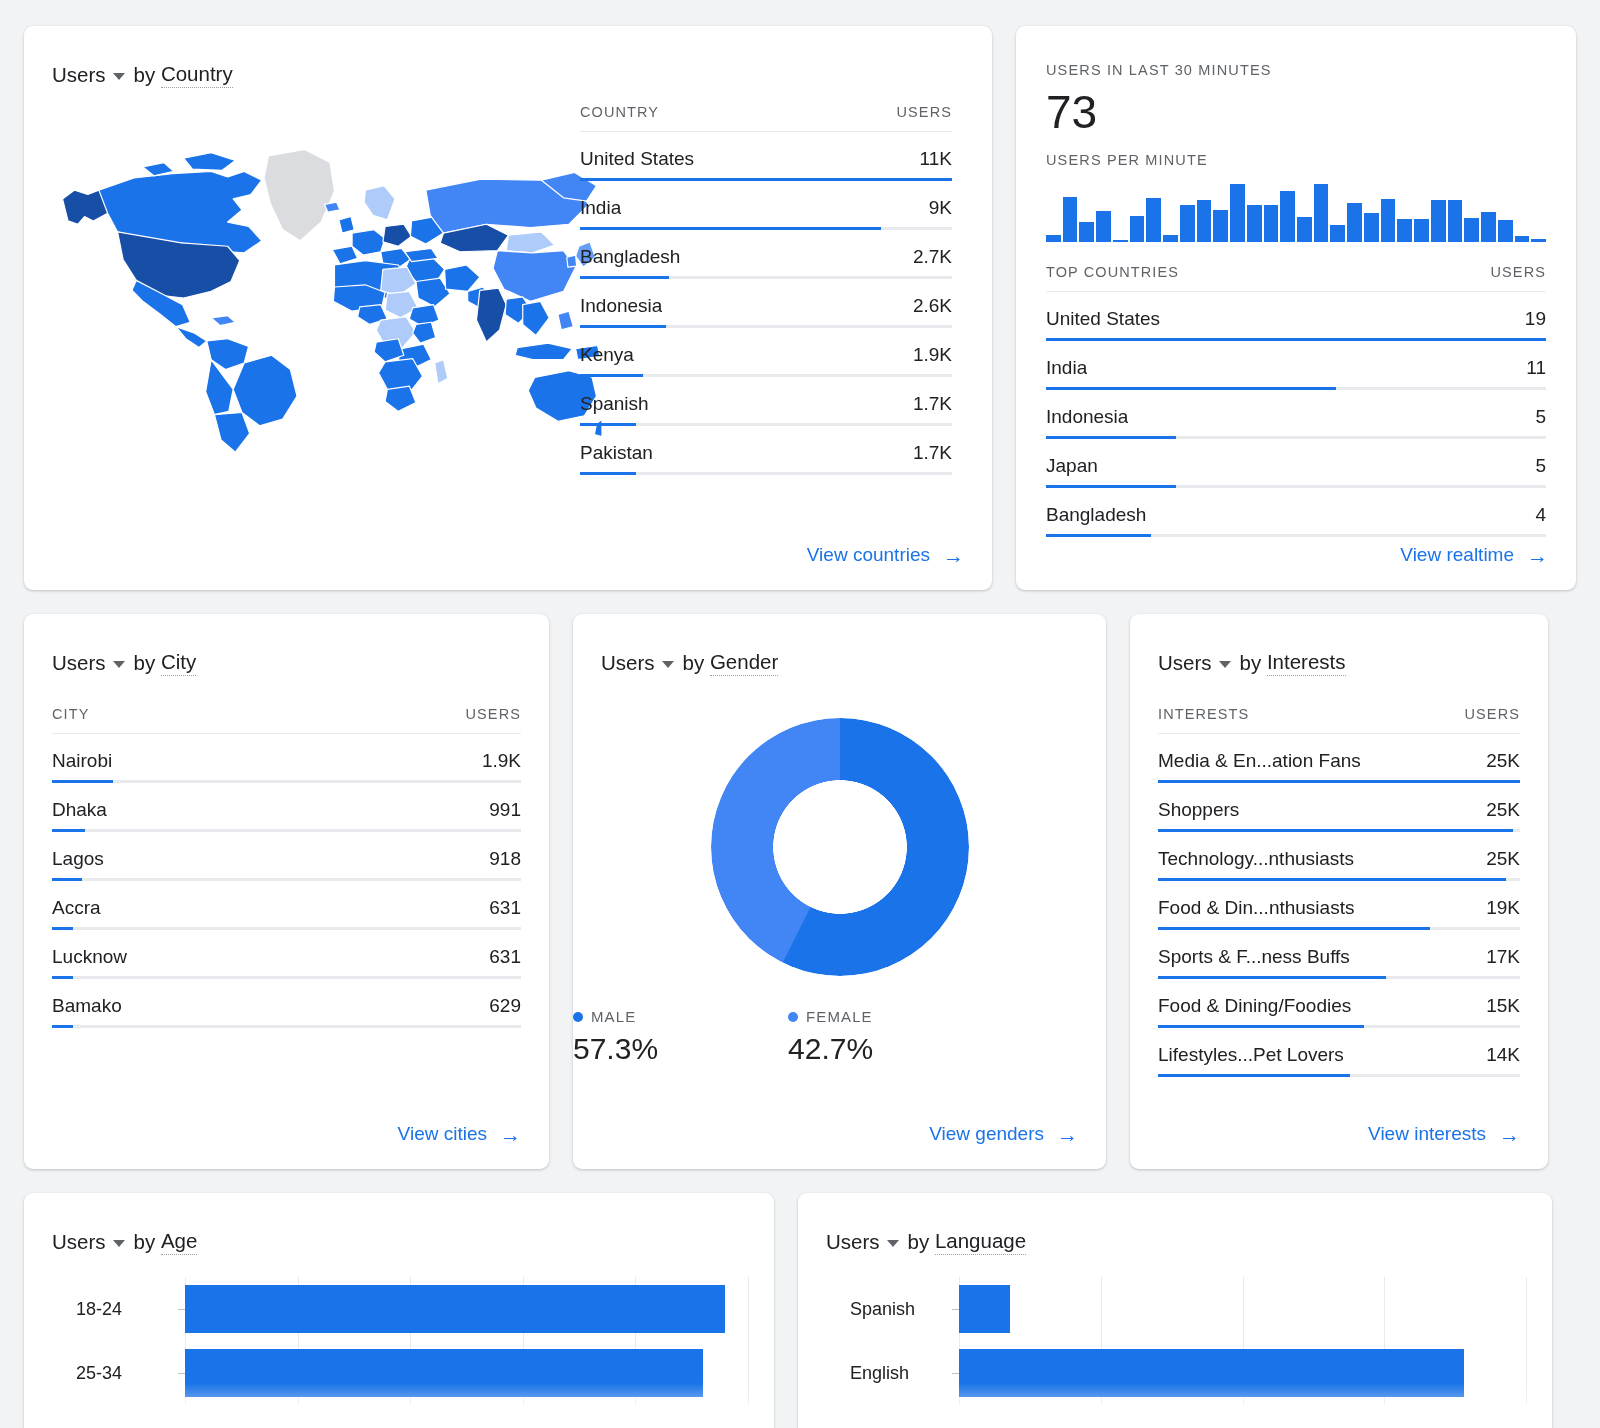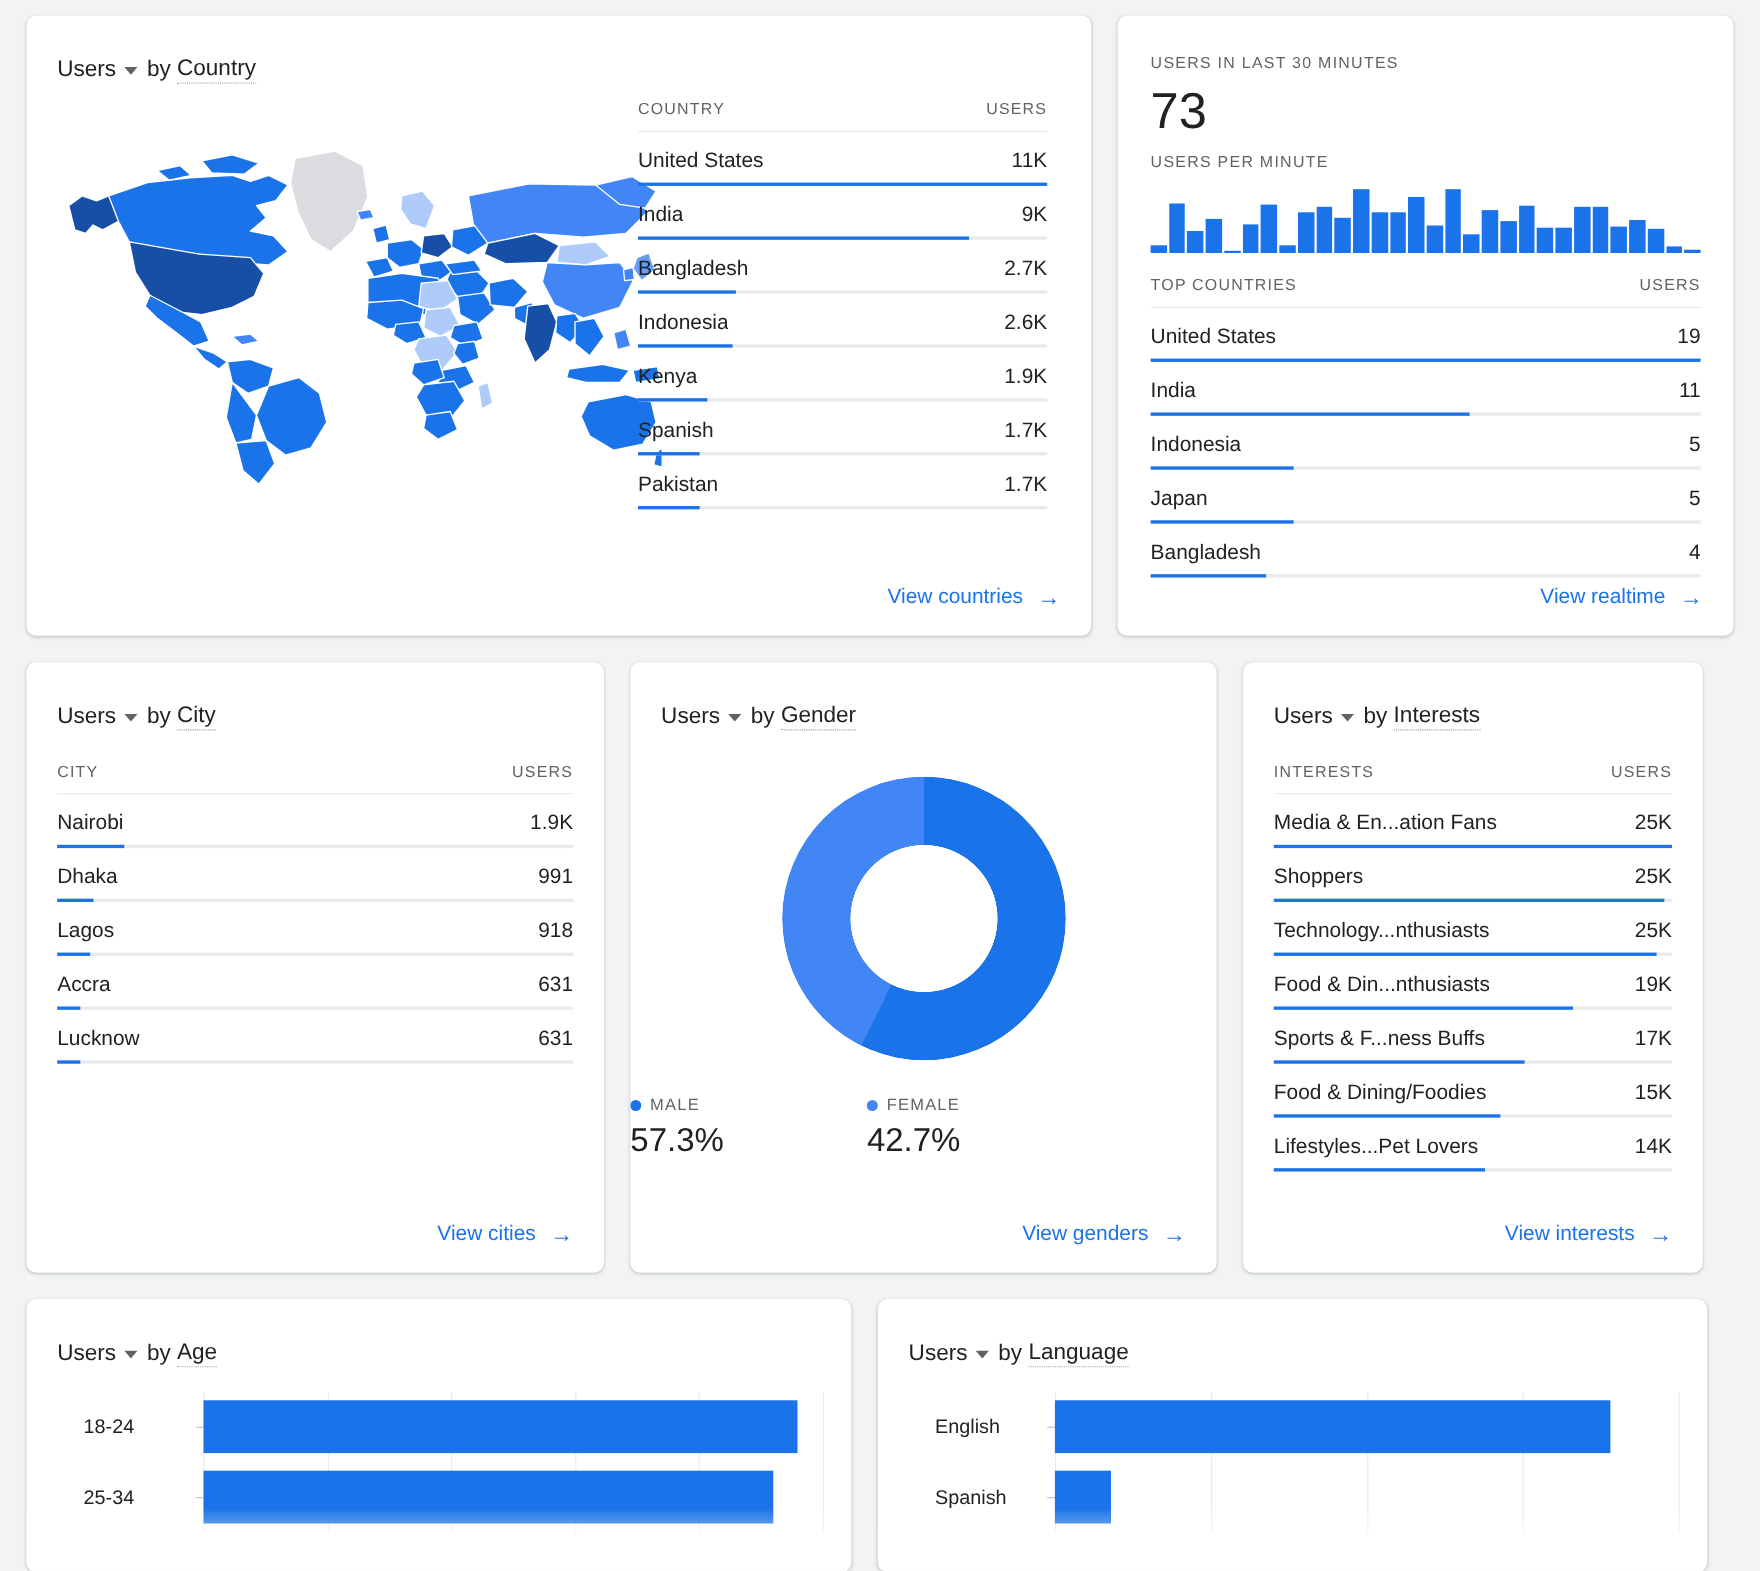--- a/index.html
+++ b/index.html
@@ -4,21 +4,21 @@
 <style>
   * { box-sizing: border-box; margin: 0; padding: 0; }
   html, body {
     width: 1600px; height: 1428px;
     background: #f1f3f4;
     font-family: "Liberation Sans", sans-serif;
     overflow: hidden;
   }
   .board {
     width: 1600px; height: 1428px;
-    padding: 14px 24px 0 24px;
+    padding: 26px 24px 0 24px;
     display: flex; flex-direction: column; gap: 24px;
   }
   .row { display: flex; gap: 24px; }
   .card {
     background: #fff;
     border-radius: 9px;
     box-shadow: 0 1px 2px rgba(60,64,67,.18), 0 1px 3px 1px rgba(60,64,67,.07);
     position: relative;
     overflow: hidden;
   }
@@ -477,20 +477,29 @@
               </div>
               <div class="trow">
                 <div class="line">
                   <span class="lbl">Lucknow</span>
                   <span class="val">631</span>
                 </div>
                 <div class="track">
                   <div class="fill" style="width: 4.4%;"></div>
                 </div>
               </div>
+              <div class="trow">
+                <div class="line">
+                  <span class="lbl">Bamako</span>
+                  <span class="val">629</span>
+                </div>
+                <div class="track">
+                  <div class="fill" style="width: 4.4%;"></div>
+                </div>
+              </div>
             </div>
         </div>
       </div>
       <div class="viewlink" style="bottom:24px;">
         <span>View cities</span>
         <span class="arrow">→</span>
       </div>
     </div>
 
     <div class="card" id="card-gender">
@@ -661,45 +670,45 @@
     <div class="card" id="card-language">
       <div class="card-title">
         <span>Users</span>
         <span class="caret"></span>
         <span>by</span>&nbsp;
         <span class="dim">Language</span>
       </div>
       <div class="hbar-chart">
         <div>
             <div class="hrow">
+              <div class="hlabel">Spanish</div>
+              <div class="htrack">
+                <div class="grid">
+                  <div class="gl" style="left:0%"></div>
+                  <div class="gl" style="left:25%"></div>
+                  <div class="gl" style="left:50%"></div>
+                  <div class="gl" style="left:75%"></div>
+                  <div class="gl" style="left:100%"></div>
+                </div>
+                <div class="tick"></div>
+                <div class="hfill" style="width: 9%;"></div>
+              </div>
+            </div>
+            <div class="hrow">
               <div class="hlabel">English</div>
               <div class="htrack">
                 <div class="grid">
                   <div class="gl" style="left:0%"></div>
                   <div class="gl" style="left:25%"></div>
                   <div class="gl" style="left:50%"></div>
                   <div class="gl" style="left:75%"></div>
                   <div class="gl" style="left:100%"></div>
                 </div>
                 <div class="tick"></div>
                 <div class="hfill" style="width: 89%;"></div>
               </div>
             </div>
-            <div class="hrow">
-              <div class="hlabel">Spanish</div>
-              <div class="htrack">
-                <div class="grid">
-                  <div class="gl" style="left:0%"></div>
-                  <div class="gl" style="left:25%"></div>
-                  <div class="gl" style="left:50%"></div>
-                  <div class="gl" style="left:75%"></div>
-                  <div class="gl" style="left:100%"></div>
-                </div>
-                <div class="tick"></div>
-                <div class="hfill" style="width: 9%;"></div>
-              </div>
-            </div>
           </div>
       </div>
       <div class="fade"></div>
     </div>
   </div>
 </div>
 
 </body></html>

